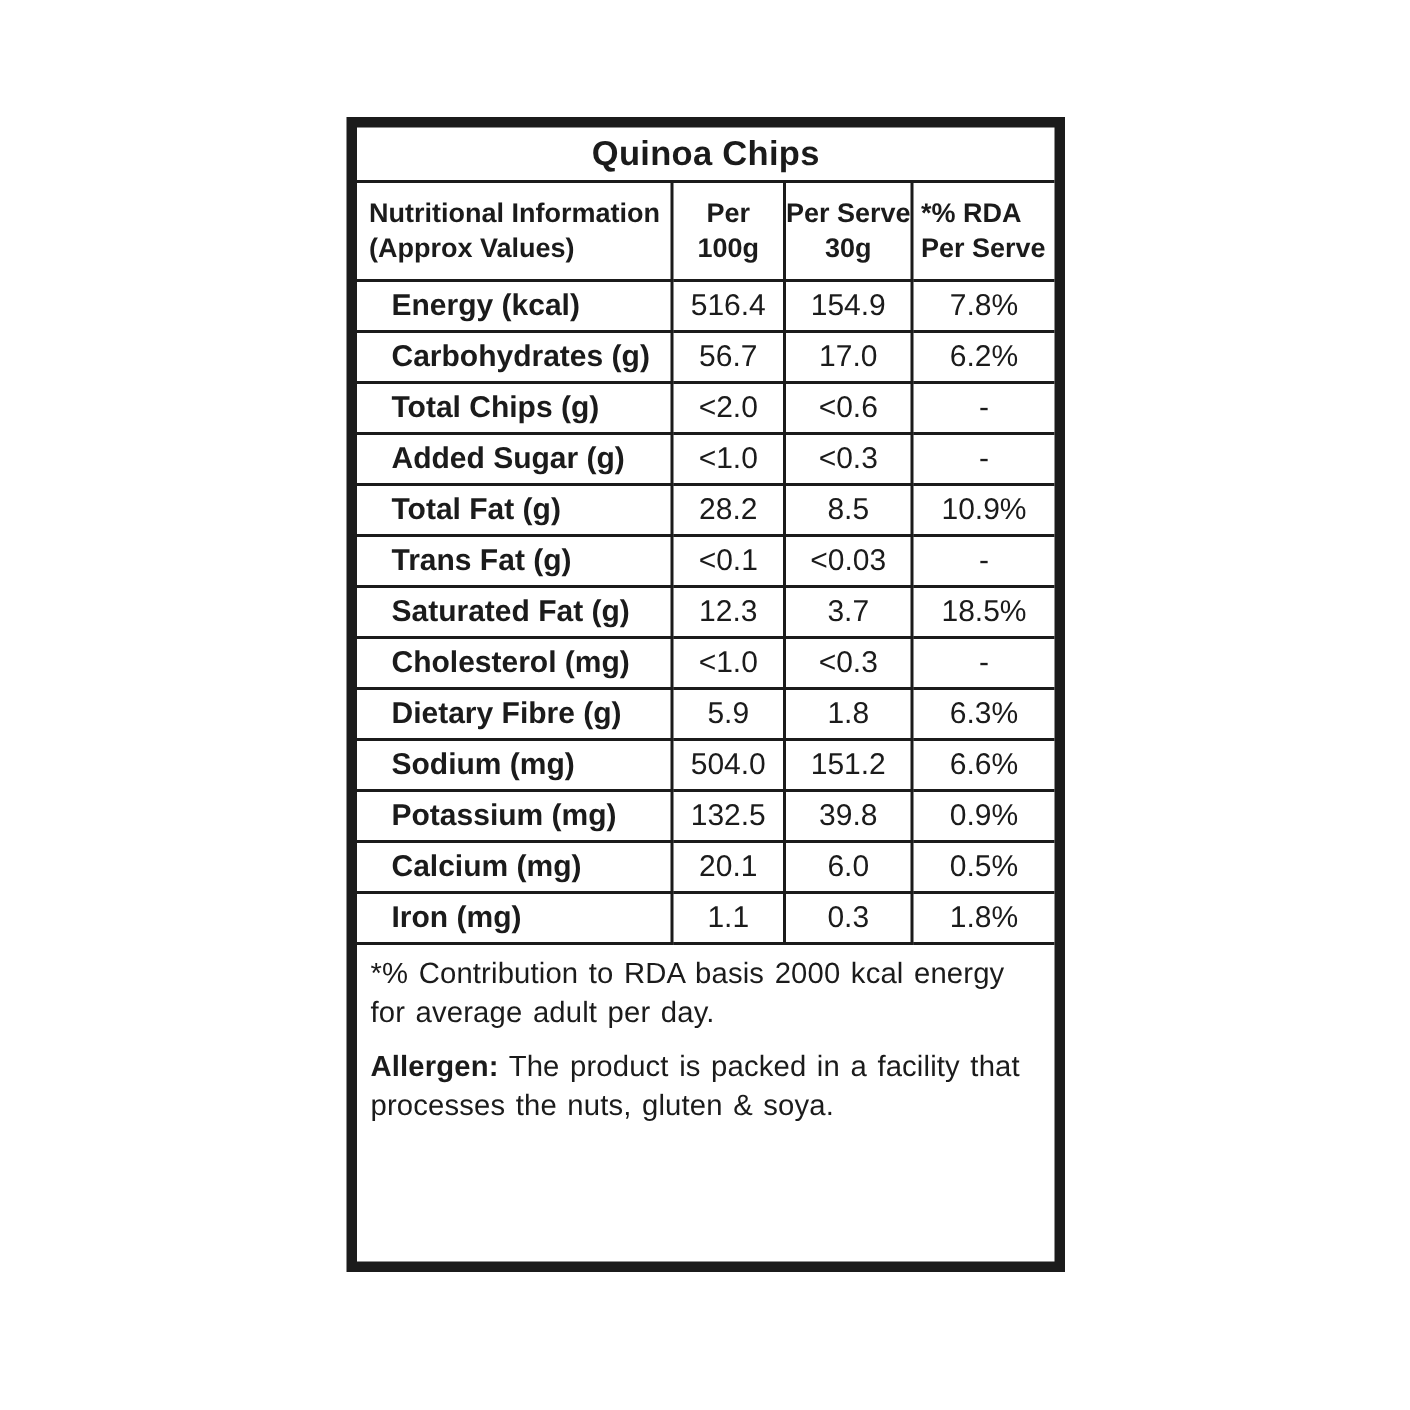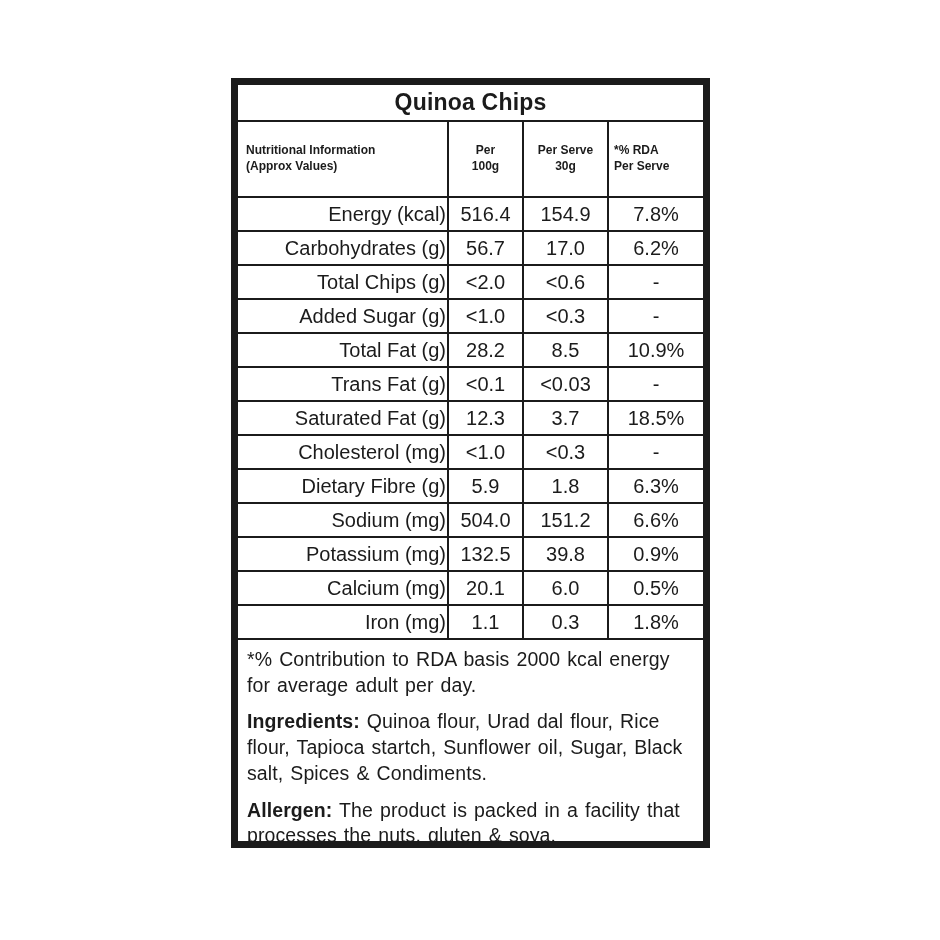--- a/index.html
+++ b/index.html
@@ -47,22 +47,22 @@
     border-left:none;
     border-right:none;
     height:36px;
     text-align:center;
     font-weight:bold;
     font-size:23px;
     letter-spacing:0.2px;
     vertical-align:middle;
   }
   tr.header-row th{
-    height:76px;
-    font-size:12px;
+    height:66px;
+    font-size:18px;
     font-weight:bold;
     line-height:1.3;
     vertical-align:middle;
     text-align:center;
     padding:0;
   }
   tr.header-row th .hline{ white-space:nowrap; }
   tr.header-row th.col-info{
     text-align:left;
     padding-left:8px;
@@ -72,22 +72,23 @@
     padding-left:5px;
   }
   tbody.data td{
     height:34px;
     font-size:20px;
     text-align:center;
     vertical-align:middle;
     white-space:nowrap;
   }
   tbody.data td.row-label{
-    text-align:right;
+    text-align:left;
     padding-left:23px;
+    font-weight:bold;
   }
   .footer{
     padding:7px 5px 0 9px;
     font-size:19.5px;
     line-height:1.32;
     letter-spacing:0.1px;
     word-spacing:1.5px;
   }
   .footer p{
     margin:0 0 11px 0;
@@ -207,16 +208,15 @@
         <td class="row-label">Iron (mg)</td>
         <td>1.1</td>
         <td>0.3</td>
         <td>1.8%</td>
       </tr>
     </tbody>
   </table>
 
   <div class="footer">
     <p>*% Contribution to RDA basis 2000 kcal energy for average adult per day.</p>
-    <p><span class="seg-label">Ingredients:</span><span> Quinoa flour, Urad dal flour, Rice flour, Tapioca startch, Sunflower oil, Sugar, Black salt, Spices &amp; Condiments.</span></p>
     <p><span class="seg-label">Allergen:</span><span> The product is packed in a facility that processes the nuts, gluten &amp; soya.</span></p>
   </div>
 </div>
 
 </body></html>

